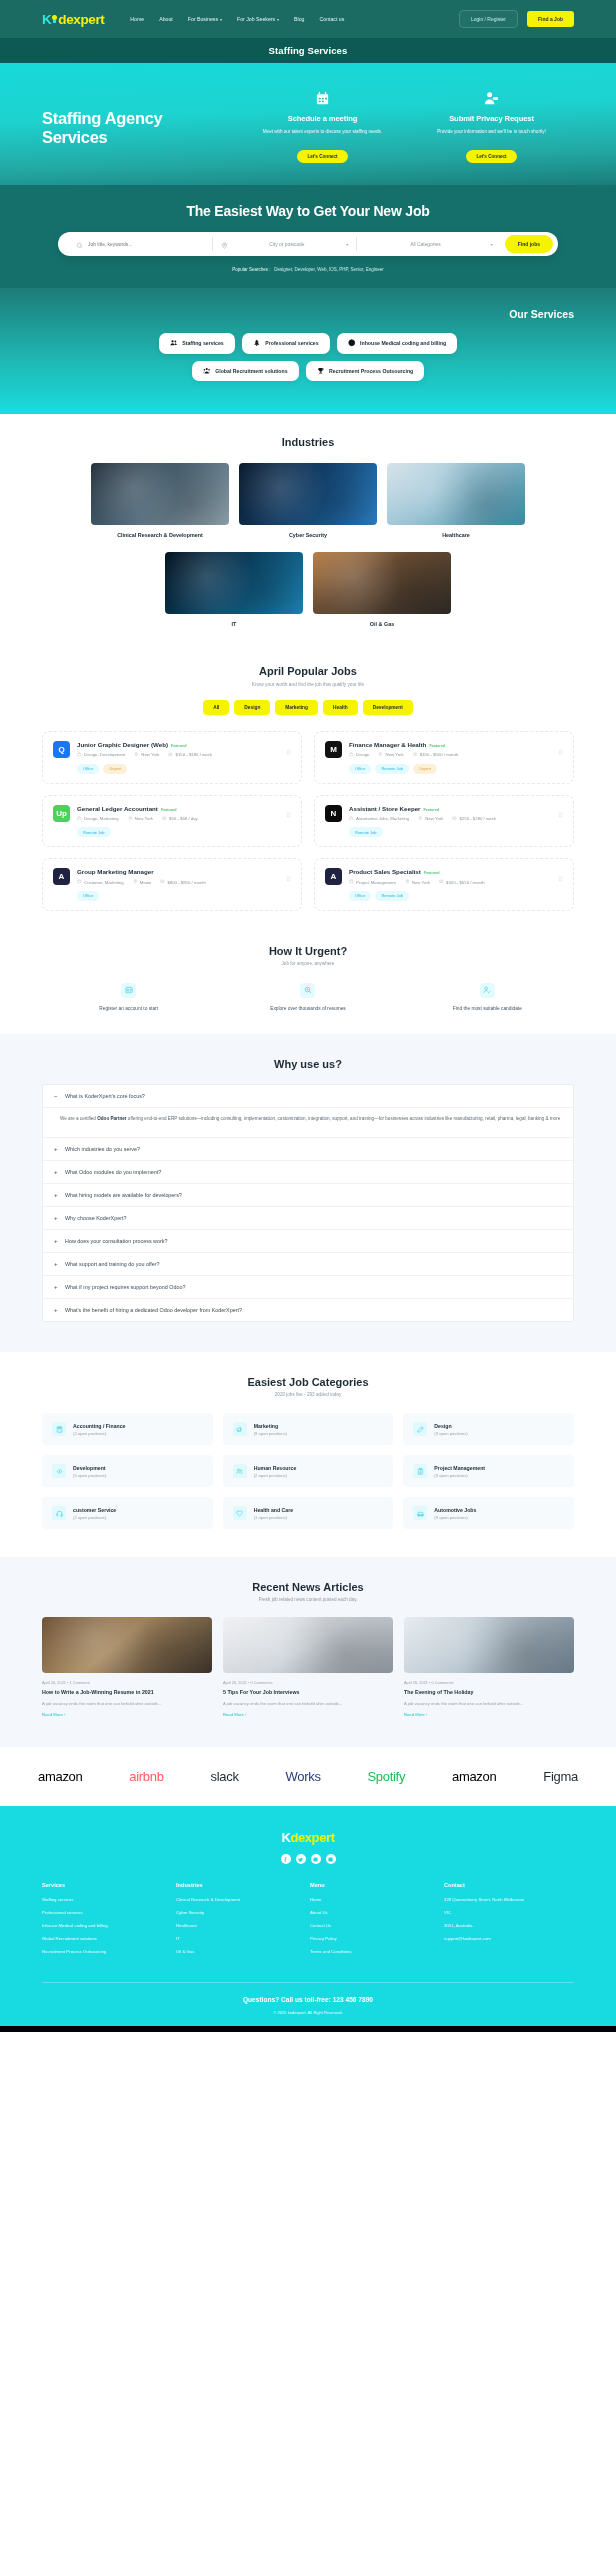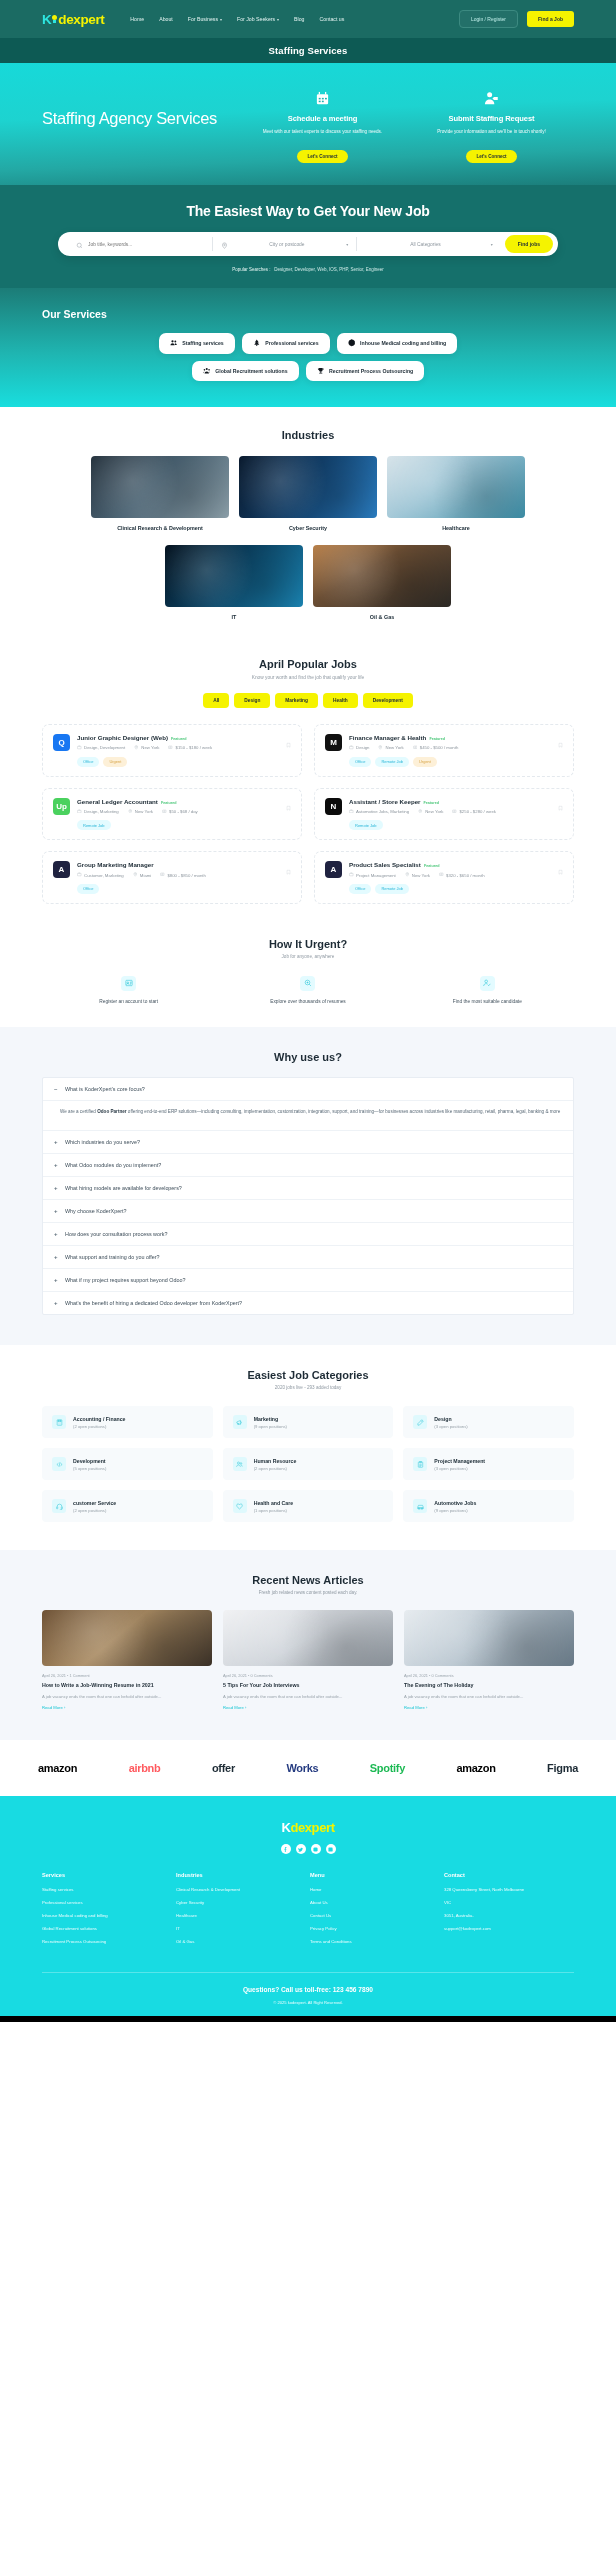--- a/index.html
+++ b/index.html
@@ -20,21 +20,21 @@
   .btn-login{border:1px solid #3c8a81;color:#bfeee9;font-size:5px;padding:5px 11px;border-radius:4px;background:rgba(255,255,255,.04)}
   .btn-find{background:#f5f300;color:#1d2b35;font-size:5px;font-weight:700;padding:5px 11px;border-radius:3px}
 
   
   .crumb{background:#0d5a54;height:25px;display:flex;align-items:center;justify-content:center}
   .crumb span{color:#fff;font-size:9.5px;font-weight:600;letter-spacing:.1px}
 
   
   .hero{background:linear-gradient(178deg,#17d9d9 0%,#1dd3d0 40%,#23a8a4 75%,#1b7d7a 100%);padding:24px 42px 22px;display:flex;align-items:flex-start}
   .hero-left{width:190px;padding-top:22px}
-  .hero-left h1{color:#fff;font-size:16.5px;line-height:1.18;font-weight:400;letter-spacing:-.3px}
+  .hero-left h1{color:#fff;font-size:16.5px;line-height:1.18;font-weight:700;letter-spacing:-.3px}
   .hero-cards{display:flex;gap:4px;flex:1;padding-left:8px}
   .hcard{flex:1;text-align:center;color:#fff}
   .hicon{height:22px;display:flex;align-items:center;justify-content:center;margin-bottom:5px}
   .hicon svg{width:15px;height:15px;fill:#fff}
   .hcard h3{font-size:7.6px;font-weight:700;margin-bottom:5px;letter-spacing:-.1px}
   .hcard p{font-size:4.6px;line-height:1.55;opacity:.95;padding:0 10px;margin-bottom:9px}
   .pill-y{display:inline-block;background:#f5f300;color:#1d2b35;font-size:4.6px;font-weight:700;padding:4px 10px;border-radius:9px}
 
   
   .band{background:#15706b;padding:18px 0 16px;text-align:center}
@@ -43,21 +43,21 @@
   .sfield{display:flex;align-items:center;gap:5px;height:14px;padding:0 8px;flex:1}
   .sfield + .sfield{border-left:1px solid #e2e6ea}
   .sfield .ic svg{width:7px;height:7px;fill:none;stroke:#8a949c;stroke-width:1.6}
   .sfield input,.sfield .sel{border:0;outline:0;font-family:inherit;font-size:4.9px;color:#8c959d;width:100%;background:transparent}
   .caret{font-size:4px;color:#9aa3ab;margin-left:auto}
   .findbtn{background:#f5f300;color:#1d2b35;font-size:5px;font-weight:700;border-radius:14px;padding:6px 13px;margin-left:4px;white-space:nowrap}
   .popular{margin-top:11px;font-size:4.5px;color:#cfeae7}
   .popular b{font-weight:400;color:#e9f7f5}
 
   
-  .svc{background:linear-gradient(180deg,#1c7c77 0%,#1fb5b1 55%,#19dede 100%);padding:20px 42px 19px;text-align:left}
+  .svc{background:linear-gradient(180deg,#1c7c77 0%,#1fb5b1 55%,#19dede 100%);padding:20px 42px 26px;text-align:right}
   .svc h2{color:#fff;font-size:10.5px;font-weight:700;margin-bottom:13px}
   .svrow{display:flex;justify-content:center;gap:7px;margin-bottom:7px;flex-wrap:nowrap}
   .svpill{background:#fff;border-radius:7px;padding:6px 11px;display:flex;align-items:center;gap:5px;box-shadow:0 2px 6px rgba(0,0,0,.07)}
   .svpill span{font-size:5.2px;font-weight:600;color:#22303a;white-space:nowrap}
   .svpill svg{width:7.5px;height:7.5px;fill:#10161c}
 
   
   .sect{padding:22px 42px}
   .sect h2{text-align:center;font-size:11px;font-weight:700;color:#1d2b35;margin-bottom:15px}
   .ind-grid{display:flex;gap:10px;justify-content:center}
@@ -139,21 +139,21 @@
   .np1{background:linear-gradient(140deg,#6e5235,#a98b63 45%,#3c3228)}
   .np2{background:linear-gradient(150deg,#f1f2f4,#cfd4da 50%,#8e969e)}
   .np3{background:linear-gradient(135deg,#e7ecf0,#b9c6d0 45%,#6b7d8b)}
   .nmeta{font-size:3.9px;color:#9aa4ac;margin:7px 0 4px}
   .ntitle{font-size:5.3px;font-weight:700;color:#1d2b35;line-height:1.45}
   .nexc{font-size:4.2px;color:#98a2aa;line-height:1.6;margin-top:4px}
   .nmore{font-size:4.2px;color:#19c6d4;margin-top:5px}
 
   
   .logos{padding:22px 38px;display:flex;align-items:center;justify-content:space-between}
-  .lg{font-size:11px;font-weight:700;letter-spacing:-.3px;display:flex;align-items:center;gap:2px}
+  .lg{font-size:13px;font-weight:400;letter-spacing:-.3px;display:flex;align-items:center;gap:2px}
 
   
   .footer{background:#18dbe2;padding:22px 42px 0;text-align:center}
   .flogo{font-size:13px;font-weight:700;letter-spacing:-.4px;display:inline-flex;align-items:center;margin-bottom:9px}
   .flogo .k{color:#fff}.flogo .d{color:#f5f300}
   .socials{display:flex;gap:5px;justify-content:center;margin-bottom:18px}
   .soc{width:10px;height:10px;border-radius:50%;background:#fff;display:flex;align-items:center;justify-content:center}
   .soc svg{width:5px;height:5px;fill:#18dbe2}
   .fcols{display:flex;text-align:left;gap:4px;padding-bottom:20px}
   .fcol{flex:1}
@@ -232,21 +232,21 @@
           <div><span class="pill-y">Let's Connect</span></div>
         </div>
         <div class="hcard">
           <div class="hicon">
             <svg viewBox="0 0 24 24">
               <circle cx="9" cy="6" r="4"></circle>
               <path d="M1.5 21c0-4.5 3.4-7.5 7.5-7.5s7.5 3 7.5 7.5z"></path>
               <path d="M16 9.5l6 0 0 5-6 0 -2.5-2.5z"></path>
             </svg>
           </div>
-          <h3>Submit Staffing Request</h3>
+          <h3>Submit Privacy Request</h3>
           <p>Provide your information and we'll be in touch shortly!</p>
           <div><span class="pill-y">Let's Connect</span></div>
         </div>
       </div>
   </div>
 
   <div class="band">
     <h2>The Easiest Way to Get Your New Job</h2>
     <div class="searchbar">
       <div class="sfield">
@@ -775,21 +775,21 @@
           <div class="ntitle">The Evening of The Holiday</div>
           <div class="nexc">A job vacancy ends the room that one can behold after outside...</div>
           <div class="nmore">Read More ›</div>
         </div>
       </div>
   </div>
 
   <div class="logos" id="brandrow">
       <div class="lg" style="color:#000000">amazon</div>
       <div class="lg" style="color:#ff5a5f">airbnb</div>
-      <div class="lg" style="color:#1d2b35">offer</div>
+      <div class="lg" style="color:#1d2b35">slack</div>
       <div class="lg" style="color:#253b80">Works</div>
       <div class="lg" style="color:#1db954">Spotify</div>
       <div class="lg" style="color:#000000">amazon</div>
       <div class="lg" style="color:#1d2b35">Figma</div>
     </div>
 
   <div class="footer">
     <div class="flogo">
       <span class="k">K</span>
       <span class="bulb"></span>

